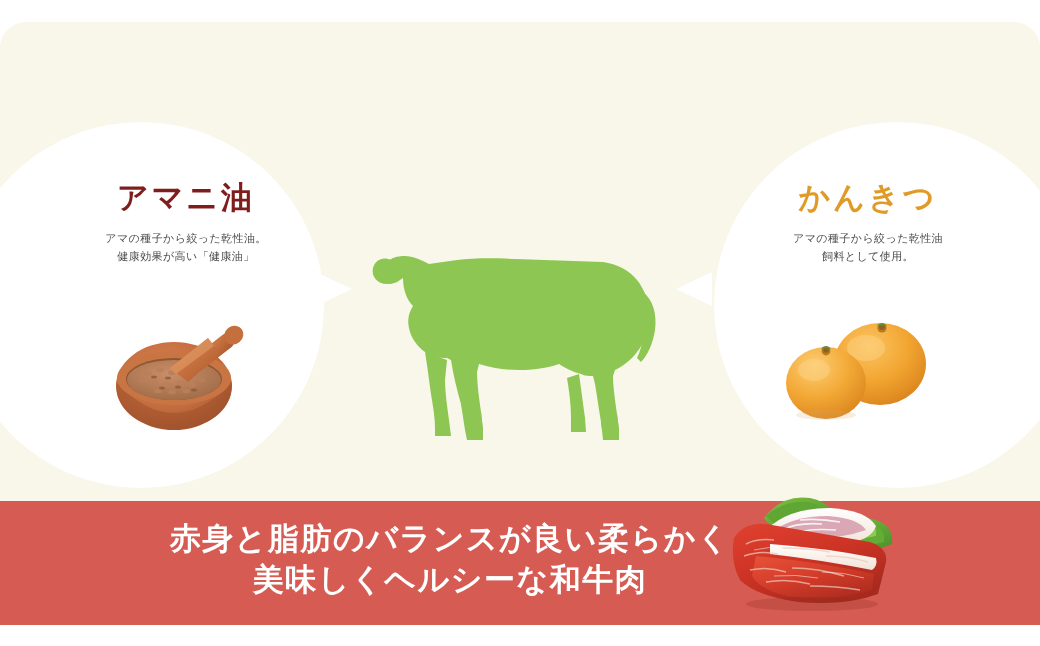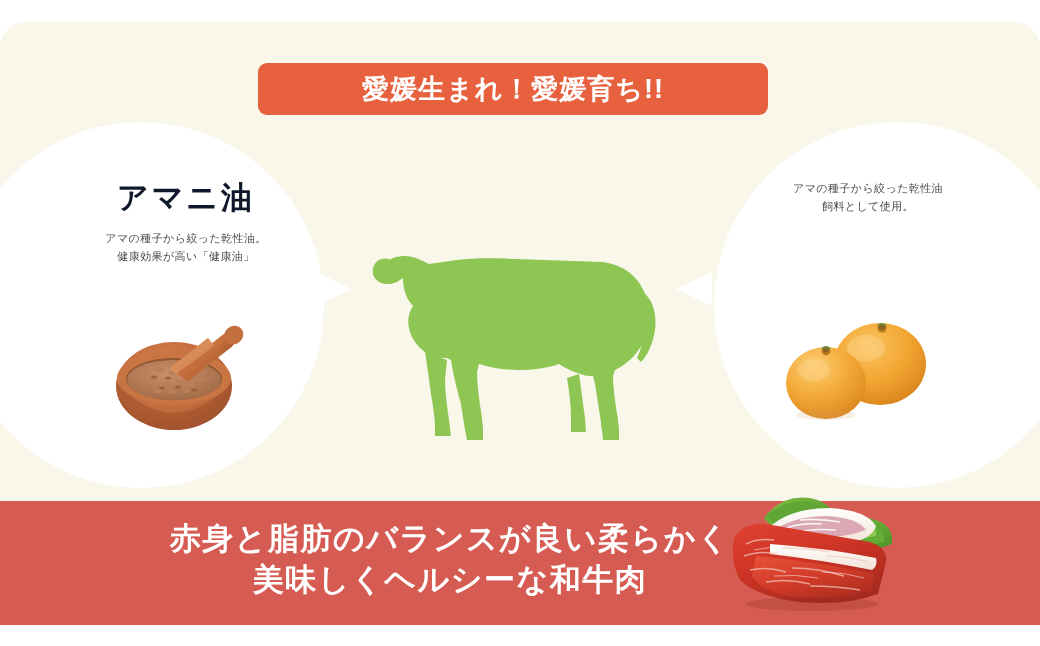--- a/index.html
+++ b/index.html
@@ -93,21 +93,21 @@
   .content-right { left: 718px; top: 180px; }
 
   .bubble-heading {
     font-size: 31px;
     font-weight: bold;
     line-height: 1.1;
     margin: 0 0 16px 0;
     font-family: "DejaVu Serif", "Liberation Serif", serif;
     letter-spacing: 3px;
   }
-  .heading-amani { color: #0f172a; }
+  .heading-amani { color: #7f1d1d; }
   .heading-kankitsu { color: #E09A28; }
 
   .bubble-body {
     font-size: 11px;
     line-height: 1.62;
     color: #4A4A4A;
     letter-spacing: 0.4px;
     white-space: pre-line;
     margin: 0;
   }
@@ -168,23 +168,20 @@
     white-space: pre-line;
   }
 </style>
 </head>
 <body>
 
 <div class="poster">
 
   <div class="cream-panel"></div>
 
-  <div class="top-ribbon">
-    <span class="top-ribbon-text">愛媛生まれ！愛媛育ち!!</span>
-  </div>
 
   <div class="bubble bubble-left"></div>
   <div class="bubble-tail tail-left"></div>
 
   <div class="bubble-content content-left">
     <div class="bubble-heading heading-amani">アマニ油</div>
     <div class="bubble-body">アマの種子から絞った乾性油。
 健康効果が高い「健康油」</div>
   </div>
 
@@ -314,20 +311,21 @@
       <path fill="#8DC653" d="
         M214 140 C216 154 218 170 220 184 L221 198 L206 198 L206 184 C206 170 204 156 202 144 Z
       "></path>
     </svg>
   </div>
 
   <div class="bubble bubble-right"></div>
   <div class="bubble-tail tail-right"></div>
 
   <div class="bubble-content content-right">
+    <div class="bubble-heading heading-kankitsu">かんきつ</div>
     <div class="bubble-body">アマの種子から絞った乾性油
 飼料として使用。</div>
   </div>
 
   <div class="photo citrus">
     <svg width="160" height="110" viewBox="0 0 160 110" xmlns="http://www.w3.org/2000/svg">
       <defs>
         <radialGradient id="orangeBack" cx="38%" cy="28%" r="78%">
           <stop offset="0%" stop-color="#FBC462"></stop>
           <stop offset="55%" stop-color="#F2A531"></stop>

